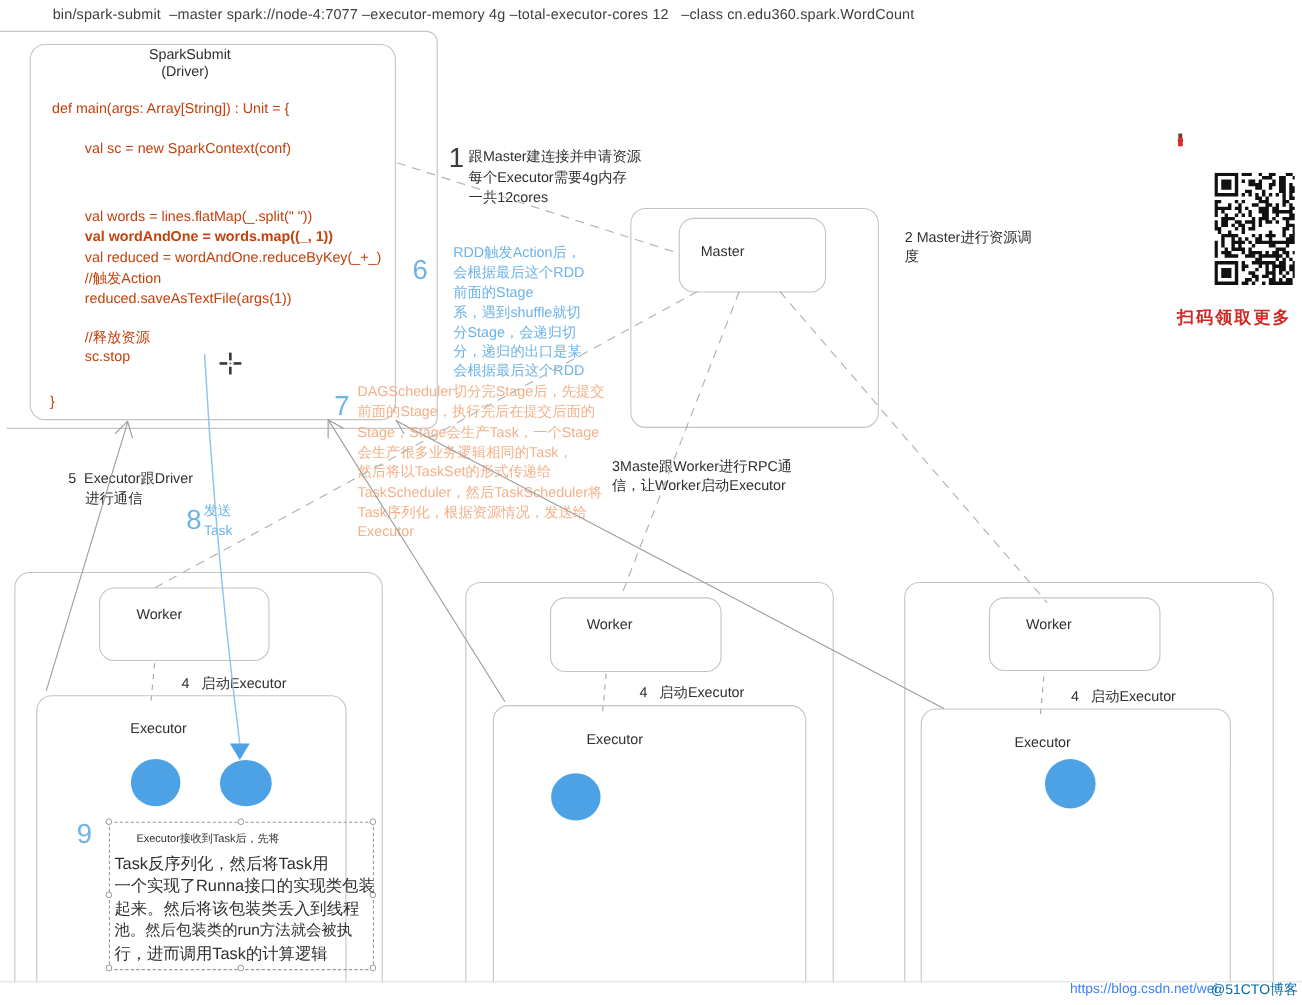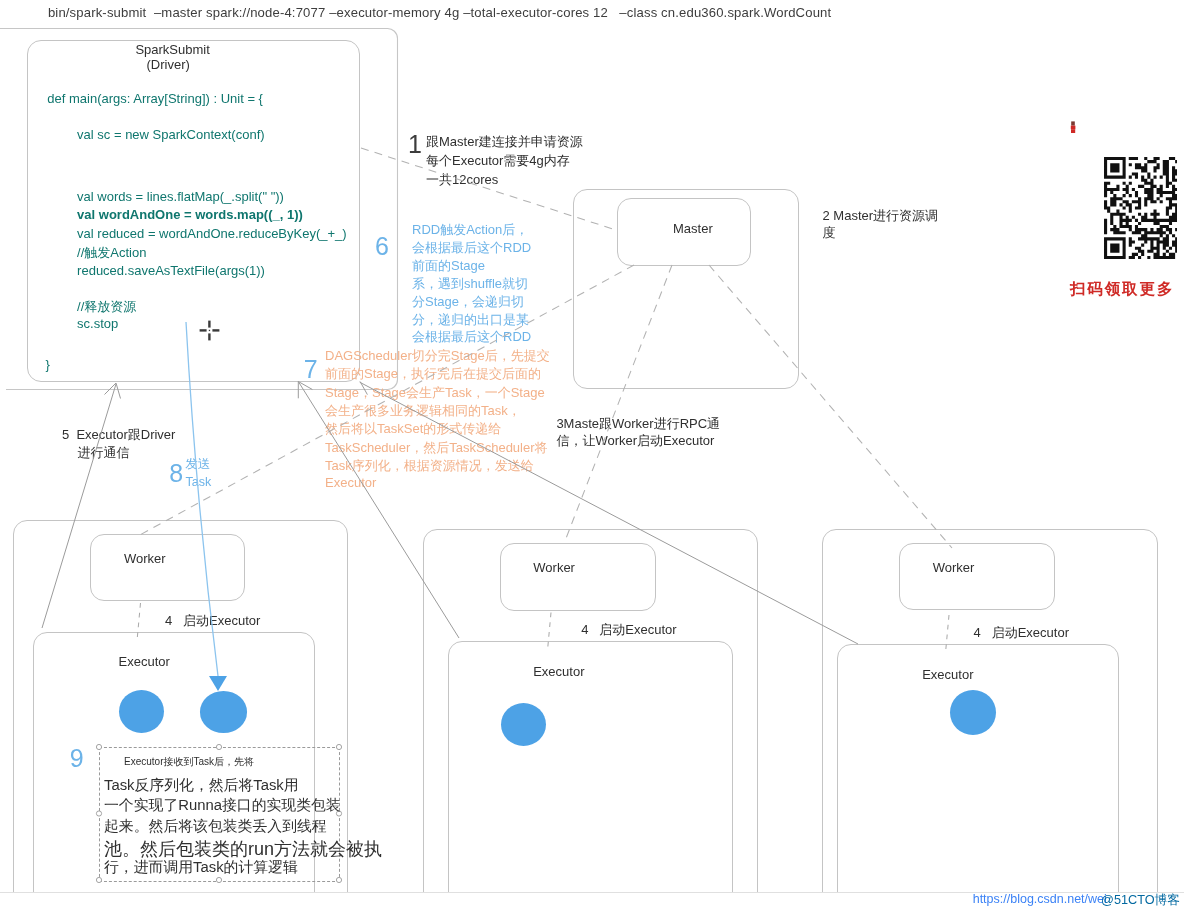--- a/index.html
+++ b/index.html
@@ -3,21 +3,21 @@
 <meta charset="utf-8">
 <style>
   html,body{margin:0;padding:0;background:#ffffff;}
   body{width:1184px;height:914px;position:relative;overflow:hidden;
        font-family:"Liberation Sans","DejaVu Sans",sans-serif;color:#2b2b2b;}
   .stage{position:absolute;left:0;top:0;width:1184px;height:914px;background:#fff;}
   .abs{position:absolute;white-space:pre;}
   svg.lines{position:absolute;left:0;top:0;width:1184px;height:914px;pointer-events:none;}
   .box{position:absolute;border:1px solid #c4c4c4;border-radius:14px;background:transparent;}
   .cmd{font-size:13.1px;color:#3d3d3d;letter-spacing:0.15px;}
-  .code{font-size:13px;color:#0f766e;}
+  .code{font-size:13px;color:#c2410c;}
   .ttl{font-size:13px;color:#2f2f2f;}
   .note{font-size:13px;color:#2f2f2f;}
   .blue{color:#6cb3e8;}
   .orange{color:#f3b189;}
   .num{font-size:25px;color:#3c3c3c;}
   .numblue{font-size:25px;color:#6cb3e8;}
   .dot{position:absolute;border-radius:50%;background:#4da2e6;}
   .dashbox{position:absolute;border:1px dashed #9a9a9a;}
   .wm{position:absolute;font-size:12.5px;color:#3b82f6;}
   .wm2{position:absolute;font-size:12.7px;color:#0369a1;}
@@ -52,21 +52,21 @@
   <svg class="abs" style="left:199px;top:320px;" width="21" height="21" viewBox="0 0 21 21">
     <rect x="9.2" y="0.6" width="2.4" height="7" fill="#3a3a3a"></rect>
     <rect x="9.2" y="13.4" width="2.4" height="7" fill="#3a3a3a"></rect>
     <rect x="0.6" y="9.2" width="7" height="2.4" fill="#3a3a3a"></rect>
     <rect x="13.4" y="9.2" width="7" height="2.4" fill="#3a3a3a"></rect>
     <rect x="9.8" y="9.8" width="1.3" height="1.3" fill="#3a3a3a"></rect>
   </svg>
 
   <div class="box" style="left:573.3px;top:189.4px;width:223.4px;height:197.5px;"></div>
   <div class="box" style="left:617px;top:198px;width:132px;height:66px;"></div>
-  <div class="abs ttl" style="left:637px;top:221px;margin-left:36px;">Master</div>
+  <div class="abs ttl" style="left:637px;top:221px;">Master</div>
 
   <div class="box" style="left:12.5px;top:519.5px;width:333px;height:400px;"></div>
   <div class="box" style="left:90px;top:534px;width:153px;height:65px;"></div>
   <div class="abs ttl" style="left:124px;top:550.5px;">Worker</div>
   <div class="abs ttl" style="left:165px;top:612.3px;">4   启动Executor</div>
   <div class="box" style="left:32.5px;top:631.5px;width:280px;height:290px;"></div>
   <div class="abs ttl" style="left:118.5px;top:654px;">Executor</div>
   <div class="dot" style="left:118.9px;top:689.9px;width:45px;height:43.3px;"></div>
   <div class="dot" style="left:200px;top:691.4px;width:46.9px;height:41.2px;"></div>
 
@@ -134,21 +134,21 @@
       <circle cx="6" cy="139" r="2.6"></circle>
         <circle cx="126" cy="139" r="2.6"></circle>
         <circle cx="246" cy="139" r="2.6"></circle>
     </g>
   </svg>
   <div class="abs numblue" style="left:69.7px;top:744.4px;">9</div>
   <div class="abs note" style="left:104px;top:755px;font-size:10px;margin-left:20px;">Executor接收到Task后，先将</div>
   <div class="abs note" style="left:104px;top:775.5px;font-size:14.85px;">Task反序列化，然后将Task用</div>
   <div class="abs note" style="left:104px;top:796px;font-size:14.85px;">一个实现了Runna接口的实现类包装</div>
   <div class="abs note" style="left:104px;top:816.5px;font-size:14.85px;">起来。然后将该包装类丢入到线程</div>
-  <div class="abs note" style="left:104px;top:837px;font-size:18px;">池。然后包装类的run方法就会被执</div>
+  <div class="abs note" style="left:104px;top:837px;font-size:14px;">池。然后包装类的run方法就会被执</div>
   <div class="abs note" style="left:104px;top:857.5px;font-size:14.85px;">行，进而调用Task的计算逻辑</div>
 
   <svg class="abs" style="left:1068px;top:118px;" width="14" height="20">
     <rect x="3.2" y="3.4" width="3.6" height="4.2" fill="#7a3a32"></rect>
     <rect x="2.8" y="7.6" width="4.6" height="3.6" fill="#cf2a26"></rect>
     <rect x="3.0" y="11.2" width="4.2" height="3.8" fill="#cf2a26"></rect>
   </svg>
   <svg class="abs" style="left:1104px;top:157px;overflow:hidden;" width="73" height="102" viewBox="0 0 23.6 33">
     <rect x="0" y="0" width="23.6" height="33" fill="#ffffff"></rect>
     <path fill="#111111" d="M0 0h7v1h-7zM8 0h3v1h-3zM13 0h1v1h-1zM16 0h2v1h-2zM21 0h2v1h-2zM26 0h7v1h-7zM0 1h1v1h-1zM6 1h1v1h-1zM14 1h3v1h-3zM19 1h2v1h-2zM23 1h2v1h-2zM26 1h1v1h-1zM32 1h1v1h-1zM0 2h1v1h-1zM2 2h3v1h-3zM6 2h1v1h-1zM8 2h1v1h-1zM10 2h2v1h-2zM13 2h1v1h-1zM17 2h1v1h-1zM19 2h2v1h-2zM26 2h1v1h-1zM28 2h3v1h-3zM32 2h1v1h-1zM0 3h1v1h-1zM2 3h3v1h-3zM6 3h1v1h-1zM10 3h4v1h-4zM16 3h2v1h-2zM19 3h2v1h-2zM22 3h1v1h-1zM26 3h1v1h-1zM28 3h3v1h-3zM32 3h1v1h-1zM0 4h1v1h-1zM2 4h3v1h-3zM6 4h1v1h-1zM12 4h2v1h-2zM16 4h1v1h-1zM19 4h2v1h-2zM22 4h2v1h-2zM26 4h1v1h-1zM28 4h3v1h-3zM32 4h1v1h-1zM0 5h1v1h-1zM6 5h1v1h-1zM9 5h2v1h-2zM14 5h1v1h-1zM19 5h2v1h-2zM22 5h3v1h-3zM26 5h1v1h-1zM32 5h1v1h-1zM0 6h7v1h-7zM8 6h1v1h-1zM10 6h1v1h-1zM12 6h1v1h-1zM14 6h1v1h-1zM16 6h1v1h-1zM18 6h1v1h-1zM20 6h1v1h-1zM22 6h1v1h-1zM24 6h1v1h-1zM26 6h7v1h-7zM12 7h2v1h-2zM15 7h1v1h-1zM20 7h1v1h-1zM22 7h3v1h-3zM0 8h2v1h-2zM6 8h1v1h-1zM8 8h1v1h-1zM13 8h3v1h-3zM20 8h2v1h-2zM24 8h1v1h-1zM26 8h2v1h-2zM31 8h2v1h-2zM0 9h1v1h-1zM4 9h1v1h-1zM7 9h1v1h-1zM11 9h2v1h-2zM15 9h2v1h-2zM18 9h1v1h-1zM20 9h1v1h-1zM22 9h1v1h-1zM24 9h2v1h-2zM31 9h2v1h-2zM0 10h5v1h-5zM6 10h2v1h-2zM9 10h1v1h-1zM13 10h3v1h-3zM17 10h2v1h-2zM22 10h3v1h-3zM26 10h3v1h-3zM30 10h1v1h-1zM0 11h1v1h-1zM2 11h1v1h-1zM7 11h1v1h-1zM10 11h1v1h-1zM13 11h3v1h-3zM17 11h6v1h-6zM25 11h1v1h-1zM27 11h3v1h-3zM32 11h1v1h-1zM0 12h1v1h-1zM3 12h1v1h-1zM6 12h1v1h-1zM8 12h1v1h-1zM10 12h1v1h-1zM14 12h2v1h-2zM18 12h1v1h-1zM22 12h2v1h-2zM25 12h1v1h-1zM28 12h2v1h-2zM31 12h2v1h-2zM2 13h4v1h-4zM11 13h1v1h-1zM13 13h3v1h-3zM17 13h1v1h-1zM20 13h5v1h-5zM28 13h1v1h-1zM31 13h1v1h-1zM0 14h1v1h-1zM2 14h2v1h-2zM6 14h2v1h-2zM9 14h3v1h-3zM13 14h1v1h-1zM15 14h2v1h-2zM18 14h1v1h-1zM21 14h1v1h-1zM24 14h1v1h-1zM26 14h1v1h-1zM30 14h3v1h-3zM0 15h1v1h-1zM2 15h2v1h-2zM5 15h1v1h-1zM7 15h2v1h-2zM11 15h1v1h-1zM13 15h1v1h-1zM21 15h3v1h-3zM25 15h1v1h-1zM27 15h1v1h-1zM29 15h1v1h-1zM31 15h1v1h-1zM0 16h2v1h-2zM6 16h1v1h-1zM8 16h1v1h-1zM10 16h2v1h-2zM20 16h2v1h-2zM23 16h2v1h-2zM27 16h1v1h-1zM31 16h2v1h-2zM1 17h1v1h-1zM4 17h1v1h-1zM8 17h1v1h-1zM16 17h1v1h-1zM20 17h1v1h-1zM23 17h6v1h-6zM30 17h1v1h-1zM2 18h5v1h-5zM11 18h1v1h-1zM13 18h1v1h-1zM15 18h3v1h-3zM20 18h1v1h-1zM22 18h3v1h-3zM26 18h1v1h-1zM30 18h3v1h-3zM2 19h1v1h-1zM5 19h1v1h-1zM7 19h1v1h-1zM9 19h1v1h-1zM12 19h2v1h-2zM16 19h1v1h-1zM21 19h3v1h-3zM26 19h1v1h-1zM29 19h4v1h-4zM0 20h1v1h-1zM2 20h1v1h-1zM5 20h4v1h-4zM10 20h1v1h-1zM12 20h12v1h-12zM29 20h2v1h-2zM32 20h1v1h-1zM0 21h1v1h-1zM2 21h1v1h-1zM5 21h1v1h-1zM7 21h1v1h-1zM11 21h1v1h-1zM16 21h2v1h-2zM21 21h1v1h-1zM24 21h2v1h-2zM27 21h5v1h-5zM0 22h1v1h-1zM3 22h1v1h-1zM5 22h4v1h-4zM10 22h1v1h-1zM18 22h3v1h-3zM25 22h1v1h-1zM30 22h3v1h-3zM0 23h1v1h-1zM2 23h3v1h-3zM8 23h1v1h-1zM10 23h4v1h-4zM15 23h1v1h-1zM17 23h2v1h-2zM20 23h2v1h-2zM23 23h2v1h-2zM27 23h4v1h-4zM0 24h1v1h-1zM3 24h4v1h-4zM9 24h3v1h-3zM13 24h7v1h-7zM21 24h1v1h-1zM24 24h6v1h-6zM31 24h2v1h-2zM12 25h2v1h-2zM18 25h1v1h-1zM20 25h1v1h-1zM22 25h1v1h-1zM24 25h1v1h-1zM28 25h1v1h-1zM0 26h7v1h-7zM8 26h1v1h-1zM11 26h7v1h-7zM19 26h2v1h-2zM23 26h2v1h-2zM26 26h1v1h-1zM28 26h1v1h-1zM30 26h1v1h-1zM0 27h1v1h-1zM6 27h1v1h-1zM8 27h2v1h-2zM13 27h1v1h-1zM15 27h1v1h-1zM17 27h4v1h-4zM22 27h3v1h-3zM28 27h2v1h-2zM31 27h1v1h-1zM0 28h1v1h-1zM2 28h3v1h-3zM6 28h1v1h-1zM8 28h1v1h-1zM12 28h1v1h-1zM15 28h1v1h-1zM17 28h1v1h-1zM19 28h2v1h-2zM22 28h8v1h-8zM31 28h1v1h-1zM0 29h1v1h-1zM2 29h3v1h-3zM6 29h1v1h-1zM10 29h2v1h-2zM15 29h3v1h-3zM19 29h1v1h-1zM21 29h1v1h-1zM23 29h1v1h-1zM25 29h1v1h-1zM27 29h1v1h-1zM0 30h1v1h-1zM2 30h3v1h-3zM6 30h1v1h-1zM11 30h2v1h-2zM14 30h2v1h-2zM17 30h1v1h-1zM20 30h1v1h-1zM23 30h1v1h-1zM26 30h2v1h-2zM29 30h4v1h-4zM0 31h1v1h-1zM6 31h1v1h-1zM9 31h2v1h-2zM12 31h1v1h-1zM16 31h2v1h-2zM19 31h1v1h-1zM21 31h2v1h-2zM24 31h1v1h-1zM26 31h1v1h-1zM30 31h3v1h-3zM0 32h7v1h-7zM8 32h2v1h-2zM11 32h1v1h-1zM14 32h1v1h-1zM16 32h7v1h-7zM31 32h1v1h-1z"></path>

